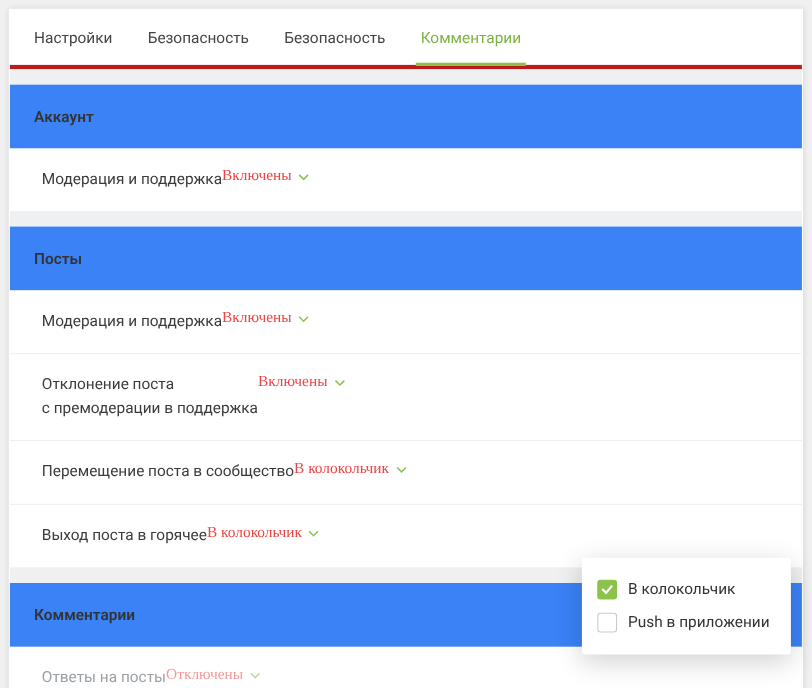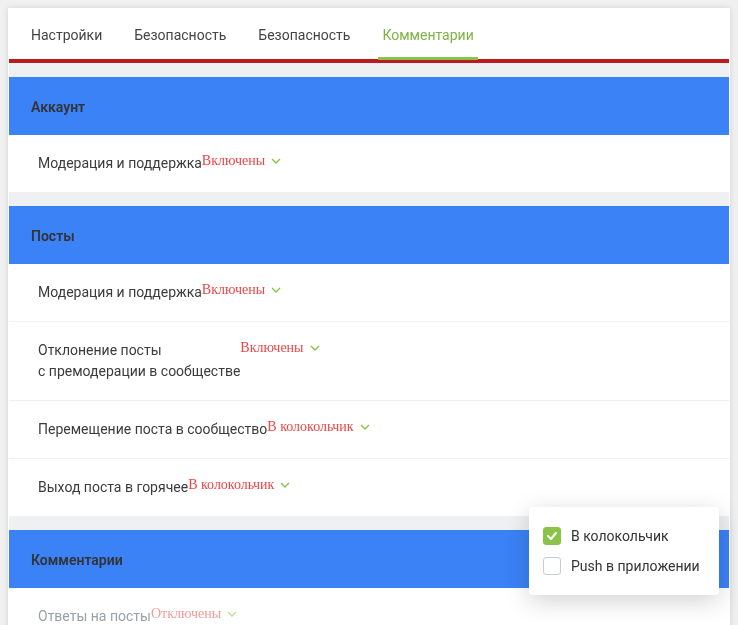--- a/index.html
+++ b/index.html
@@ -163,22 +163,22 @@
         <span>Включены</span>
         <span class="chev">
             <svg width="10" height="10" viewBox="0 0 10 10">
               <path d="M1 3 L5 7 L9 3" stroke="#8bc34a" stroke-width="1.4" fill="none"></path>
             </svg>
           </span>
       </div>
     </div>
     <div class="row">
       <div class="row-label">
-        <span>Отклонение посты</span>
-        <span class="sub">с премодерации в сообществе</span>
+        <span>Отклонение поста</span>
+        <span class="sub">с премодерации в поддержка</span>
       </div>
       <div class="row-value">
         <span>Включены</span>
         <span class="chev">
             <svg width="10" height="10" viewBox="0 0 10 10">
               <path d="M1 3 L5 7 L9 3" stroke="#8bc34a" stroke-width="1.4" fill="none"></path>
             </svg>
           </span>
       </div>
     </div>

